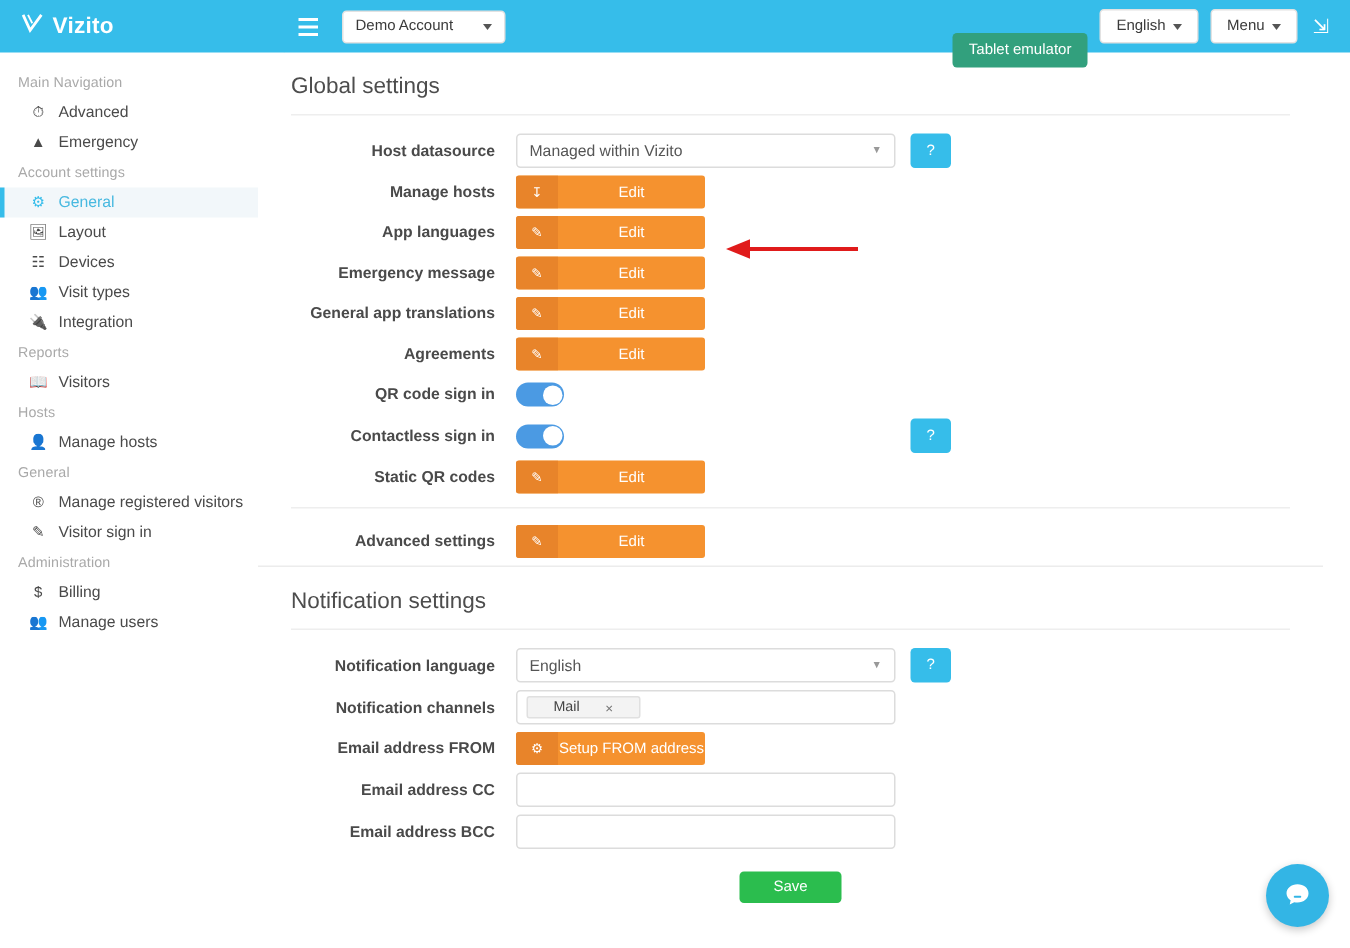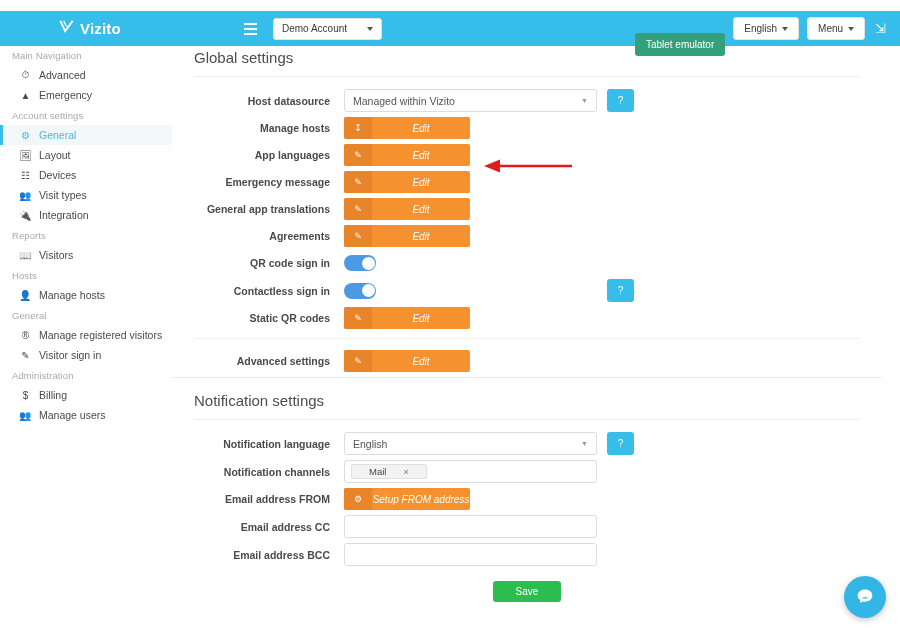--- a/index.html
+++ b/index.html
@@ -6,22 +6,22 @@
   html, body {
     width: 900px; height: 632px;
     font-family: "Liberation Sans", sans-serif;
     background: #ffffff;
     overflow: hidden;
   }
   body { position: relative; }
 
   
   .topbar {
-    position: absolute; top: 11px; left: 0; width: 900px; height: 35px;
-    background: #36bdea; display: flex; align-items: center; z-index: 20; padding-left: 45px;
+    position: absolute; top: 0; left: 0; width: 900px; height: 35px;
+    background: #36bdea; display: flex; align-items: center; z-index: 20;
   }
   .brand {
     width: 190px; height: 35px; display: flex; align-items: center;
     padding-left: 14px; gap: 6px;
   }
   .brand-mark { display: block; }
   .brand-text {
     color: #ffffff; font-size: 15px; font-weight: bold; letter-spacing: .2px;
   }
   .hamburger {
@@ -112,21 +112,21 @@
     width: 126px; height: 22px; background: #f5922f; border: none;
     border-radius: 2px; display: flex; align-items: center; cursor: pointer;
     padding: 0; overflow: hidden;
   }
   .orange-btn .obtn-ico {
     width: 28px; height: 22px; background: #e8842a; color: #ffffff;
     display: flex; align-items: center; justify-content: center; font-size: 9px;
     flex-shrink: 0;
   }
   .orange-btn .obtn-label {
-    flex: 1; text-align: center; color: #ffffff; font-size: 10px; font-style: italic;
+    flex: 1; text-align: center; color: #ffffff; font-size: 10px;
   }
 
   .toggle {
     width: 32px; height: 16px; border-radius: 9px; background: #4b9ae3;
     position: relative; cursor: pointer; display: block;
   }
   .toggle .knob {
     position: absolute; top: 1.5px; right: 1.5px; width: 13px; height: 13px;
     background: #ffffff; border-radius: 50%;
   }

